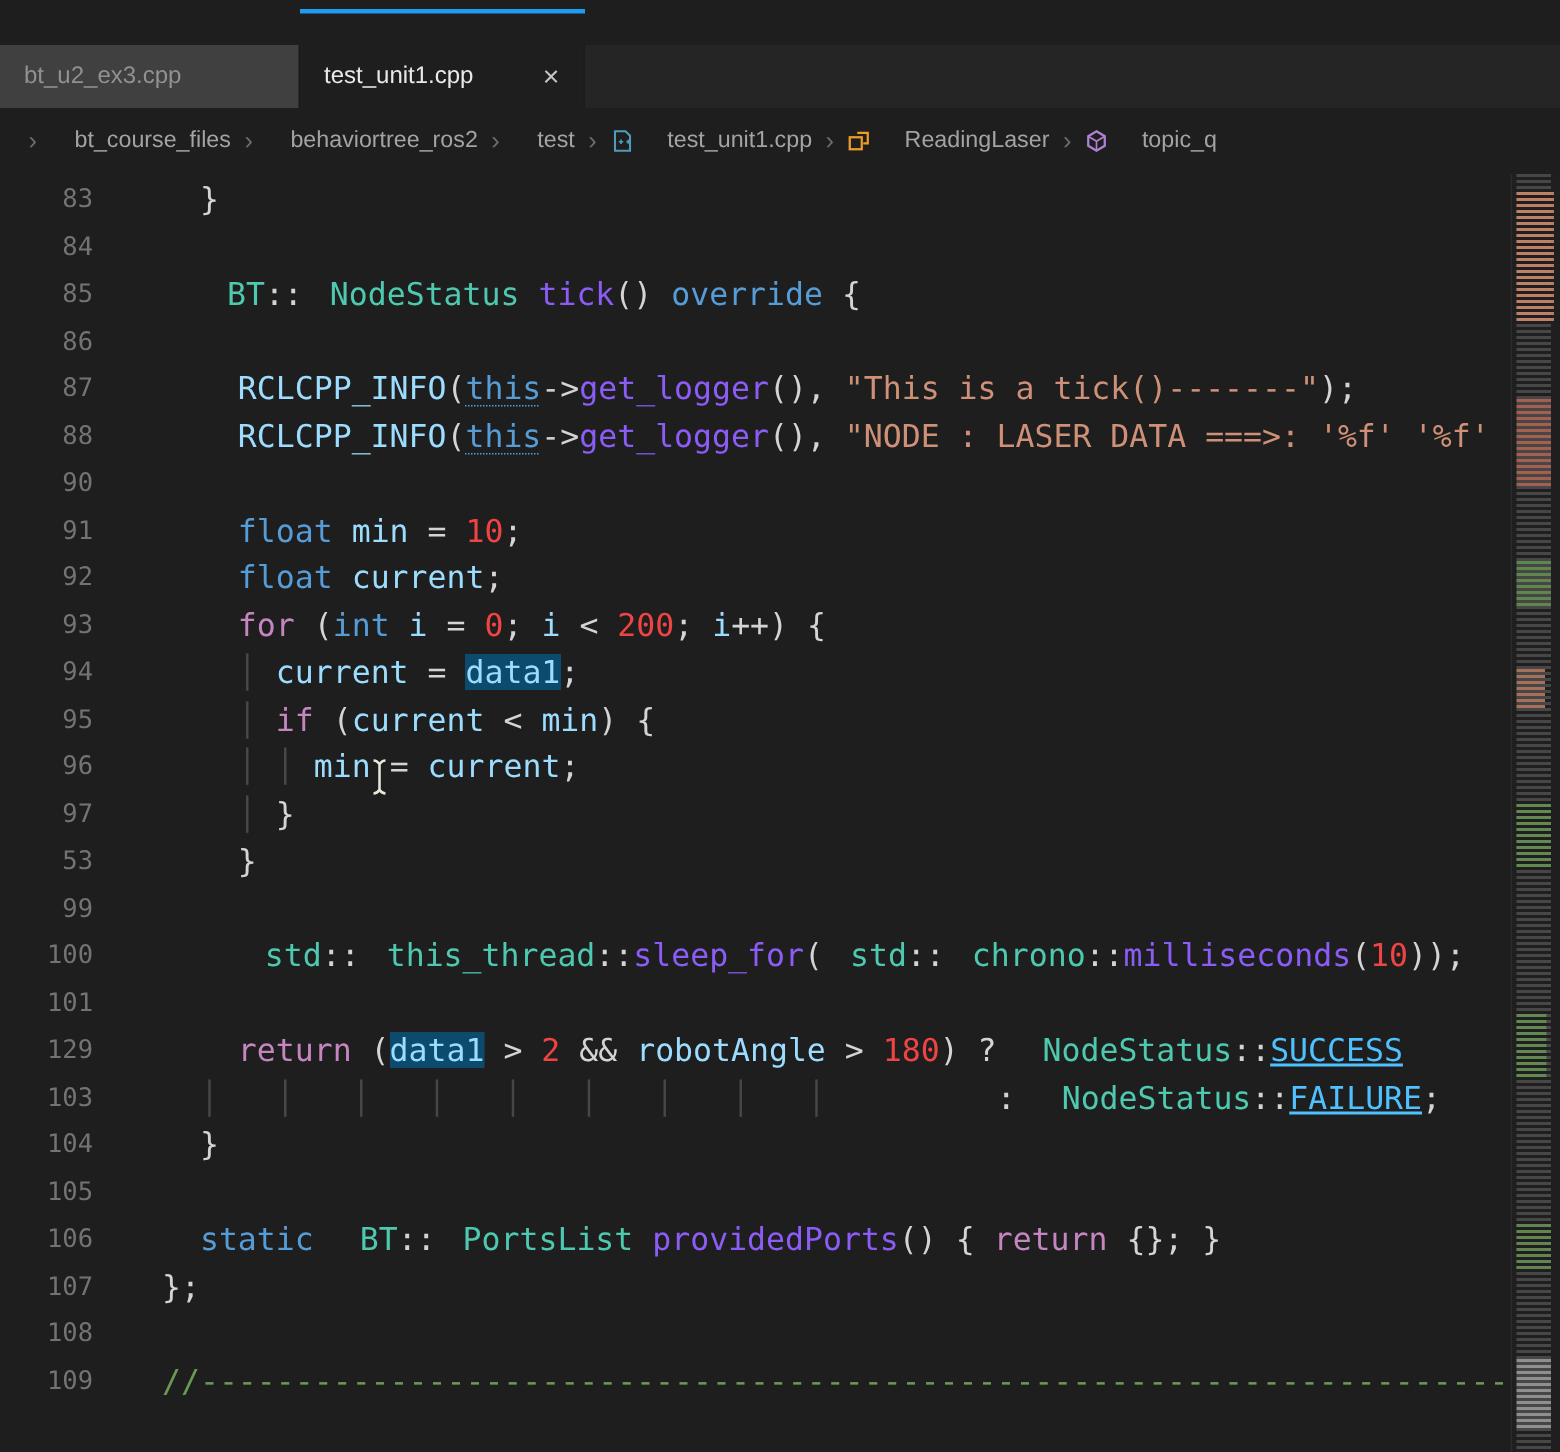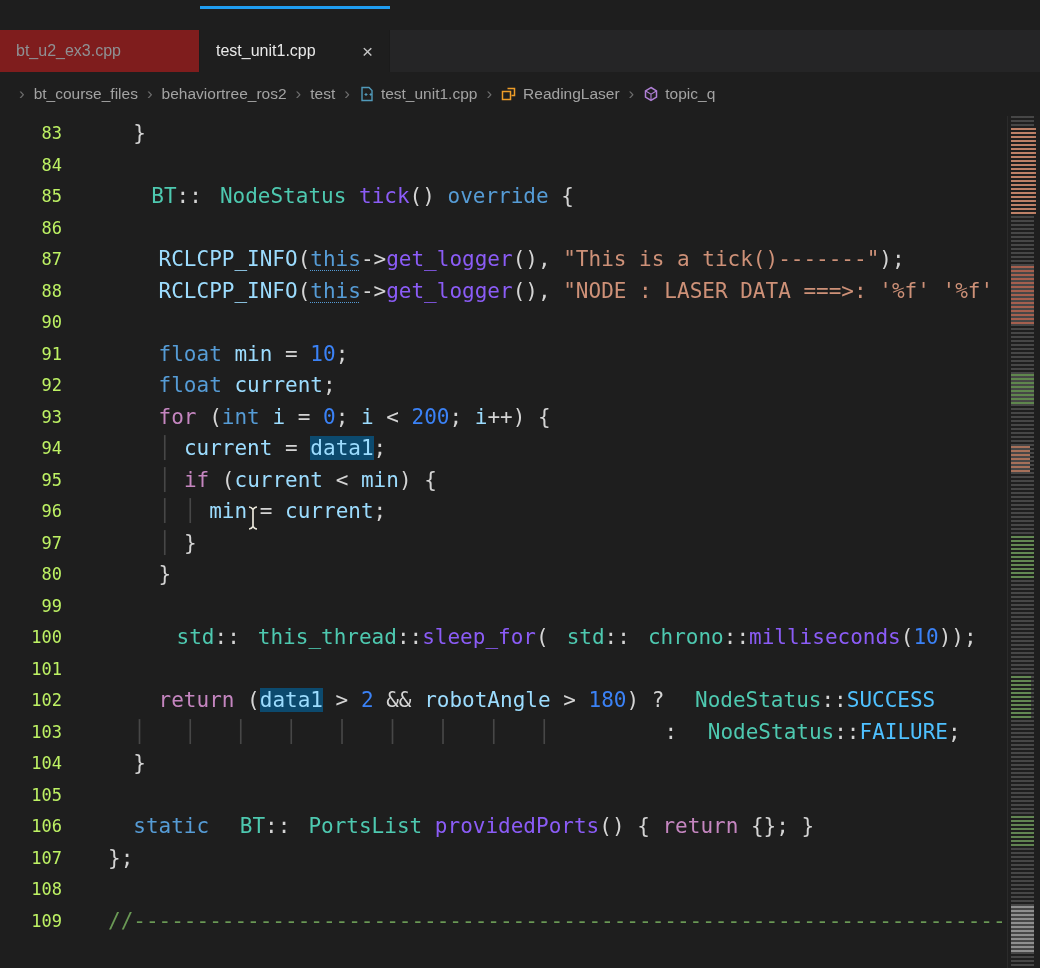--- a/index.html
+++ b/index.html
@@ -6,49 +6,49 @@
   html, body { width: 1040px; height: 968px; overflow: hidden; }
   body { background: #1e1e1e; font-family: "Liberation Sans", sans-serif; }
 
   
   .titlebar { height: 30px; background: #1e1e1e; position: relative; }
   .tab-accent { position: absolute; left: 200px; top: 6px; width: 190px; height: 3px; background: #1f9cf0; }
 
   
   .tabbar { height: 42px; background: #252526; display: flex; }
   .tab { width: 200px; display: flex; align-items: center; padding: 0 16px;
-         color: #8f9194; font-size: 16px; background: #7f1d1d; border-right: 1px solid #1b1b1b; cursor: pointer; }
+         color: #8f9194; font-size: 16px; background: #404040; border-right: 1px solid #1b1b1b; cursor: pointer; }
   .tab.active { width: 190px; background: #1e1e1e; color: #e9e9e9; justify-content: space-between; }
   .tab .close { color: #c5c5c5; font-size: 19px; line-height: 19px; margin-left: 12px; cursor: pointer; }
 
   
   .breadcrumbs { height: 44px; display: flex; align-items: center; padding-left: 10px;
                  color: #a3a3a3; font-size: 15.5px; white-space: nowrap; overflow: hidden; background: #1e1e1e; }
   .bc-chev { color: #6d6d6d; margin: 0 9px; font-size: 17px; }
-  .bc-item { cursor: pointer; }
+  .bc-item { cursor: pointer; margin-left: 16px; }
   .bc-icon { display: inline-flex; margin-right: 6px; vertical-align: -2px; }
 
   
   .editor { position: relative; display: flex; height: 852px; background: #1e1e1e; }
   .code-pane { flex: 1; overflow: hidden; padding-top: 2px; cursor: text; }
   .line { display: flex; height: 31.5px; line-height: 31.5px; font-family: "DejaVu Sans Mono", monospace; }
-  .ln { flex: 0 0 62px; text-align: right; color: #bef264; font-size: 17px; user-select: none; cursor: pointer; }
+  .ln { flex: 0 0 62px; text-align: right; color: #737373; font-size: 17px; user-select: none; cursor: pointer; }
   .lc { padding-left: 46px; white-space: pre; font-size: 21px; color: #d4d4d4; }
 
   
   .pl { color: #d4d4d4; }
   .kw { color: #569cd6; }
   .ct { color: #c586c0; margin-top: 16px; }
   .cl { color: #4ec9b0; margin-left: 18px; }
   .fn { color: #8b5cf6; }
   .vr { color: #9cdcfe; margin-top: 33px; }
   .st { color: #ce9178; }
-  .nu { color: #3b82f6; }
+  .nu { color: #ef4444; }
   .cm { color: #6a9955; }
-  .co { color: #4fc1ff; }
+  .co { color: #4fc1ff; text-decoration: underline; }
   .gd { color: #474747; }
   .hi { background: #0c4a6e; }
   .ul { text-decoration: underline dotted 1px; text-underline-offset: 4px; text-align: center; }
 
   
   .pointer { position: absolute; left: 246px; top: 389px; pointer-events: none; }
 
   
   .minimap { width: 33px; background: #1f1f1f; position: relative; border-left: 1px solid #2b2b2b; cursor: pointer; overflow: hidden; }
   .mm { position: absolute; left: 3px; right: 6px;
@@ -158,37 +158,37 @@
         </div>
         <div class="line">
           <span class="ln">96</span>
           <span class="lc"><span class="pl">    </span><span class="gd">│</span><span class="pl"> </span><span class="gd">│</span><span class="pl"> </span><span class="vr">min</span><span class="pl"> = </span><span class="vr">current</span><span class="pl">;</span></span>
         </div>
         <div class="line">
           <span class="ln">97</span>
           <span class="lc"><span class="pl">    </span><span class="gd">│</span><span class="pl"> }</span></span>
         </div>
         <div class="line">
-          <span class="ln">80</span>
+          <span class="ln">53</span>
           <span class="lc"><span class="pl">    }</span></span>
         </div>
         <div class="line">
           <span class="ln">99</span>
           <span class="lc"></span>
         </div>
         <div class="line">
           <span class="ln">100</span>
           <span class="lc"><span class="pl">    </span><span class="cl">std</span><span class="pl">::</span><span class="cl">this_thread</span><span class="pl">::</span><span class="fn">sleep_for</span><span class="pl">(</span><span class="cl">std</span><span class="pl">::</span><span class="cl">chrono</span><span class="pl">::</span><span class="fn">milliseconds</span><span class="pl">(</span><span class="nu">10</span><span class="pl">));</span></span>
         </div>
         <div class="line">
           <span class="ln">101</span>
           <span class="lc"></span>
         </div>
         <div class="line">
-          <span class="ln">102</span>
+          <span class="ln">129</span>
           <span class="lc"><span class="pl">    </span><span class="ct">return</span><span class="pl"> (</span><span class="vr hi">data1</span><span class="pl"> &gt; </span><span class="nu">2</span><span class="pl"> &amp;&amp; </span><span class="vr">robotAngle</span><span class="pl"> &gt; </span><span class="nu">180</span><span class="pl">) ? </span><span class="cl">NodeStatus</span><span class="pl">::</span><span class="co">SUCCESS</span></span>
         </div>
         <div class="line">
           <span class="ln">103</span>
           <span class="lc"><span class="pl">  </span><span class="gd">│</span><span class="pl">   </span><span class="gd">│</span><span class="pl">   </span><span class="gd">│</span><span class="pl">   </span><span class="gd">│</span><span class="pl">   </span><span class="gd">│</span><span class="pl">   </span><span class="gd">│</span><span class="pl">   </span><span class="gd">│</span><span class="pl">   </span><span class="gd">│</span><span class="pl">   </span><span class="gd">│</span><span class="pl">         : </span><span class="cl">NodeStatus</span><span class="pl">::</span><span class="co">FAILURE</span><span class="pl">;</span></span>
         </div>
         <div class="line">
           <span class="ln">104</span>
           <span class="lc"><span class="pl">  }</span></span>
         </div>

